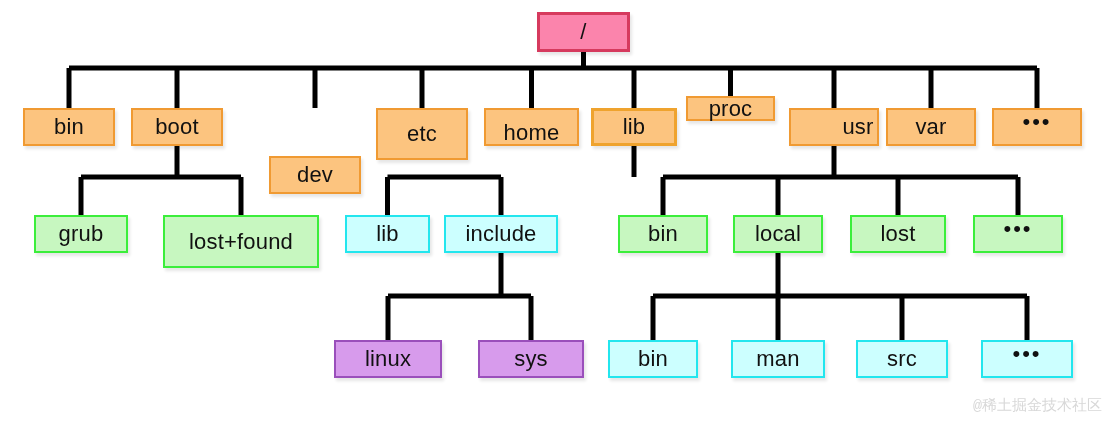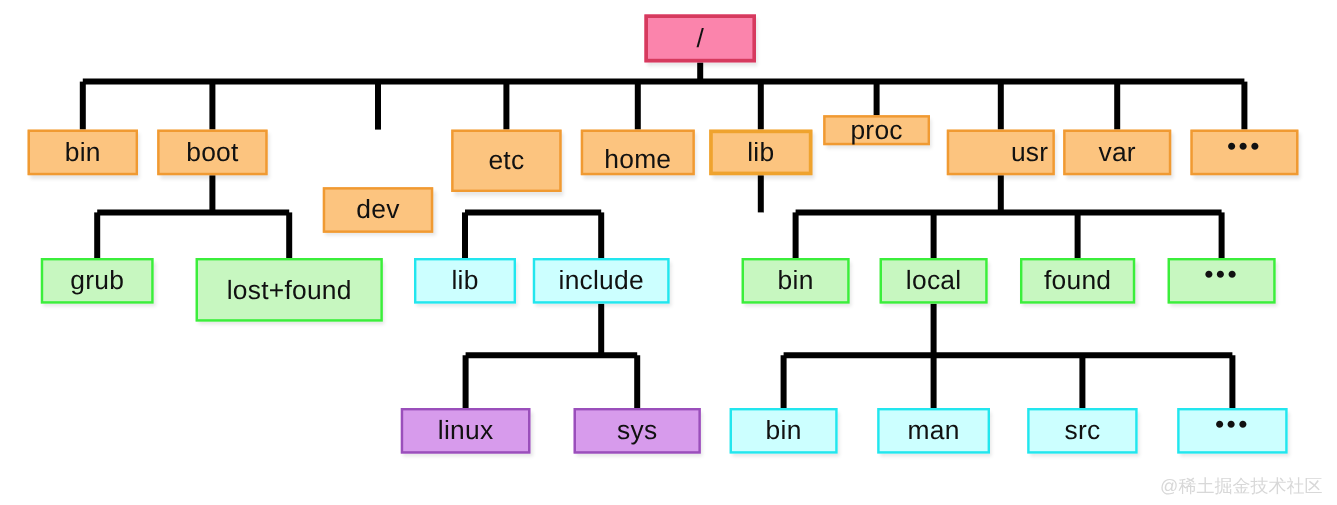--- a/index.html
+++ b/index.html
@@ -70,21 +70,21 @@
     letter-spacing: 2px;
     position: relative;
     top: -5px;
   }
   #watermark {
     position: absolute;
     right: 12px;
     bottom: 6px;
     font-size: 15px;
     color: #d8d8d8;
-    font-family: Liberation Sans, sans-serif;
+    font-family: Liberation Mono, monospace;
     white-space: nowrap;
     user-select: none;
   }
 </style>
 </head>
 <body>
 
 <div id="diagram-root">
 
   <svg id="edge-layer" viewBox="0 0 1114 421" width="1114" height="421" xmlns="http://www.w3.org/2000/svg">
@@ -174,21 +174,21 @@
       <div class="node cyan" style="left: 444px; top: 215px; width: 114px; height: 38px;">
         <span>include</span>
       </div>
       <div class="node green" style="left: 618px; top: 215px; width: 90px; height: 38px;">
         <span>bin</span>
       </div>
       <div class="node green" style="left: 733px; top: 215px; width: 90px; height: 38px;">
         <span>local</span>
       </div>
       <div class="node green" style="left: 850px; top: 215px; width: 96px; height: 38px;">
-        <span>found</span>
+        <span>lost</span>
       </div>
       <div class="node green" style="left: 973px; top: 215px; width: 90px; height: 38px;">
         <span class="ellipsis">•••</span>
       </div>
       <div class="node purple" style="left: 334px; top: 340px; width: 108px; height: 38px;">
         <span>linux</span>
       </div>
       <div class="node purple" style="left: 478px; top: 340px; width: 106px; height: 38px;">
         <span>sys</span>
       </div>

